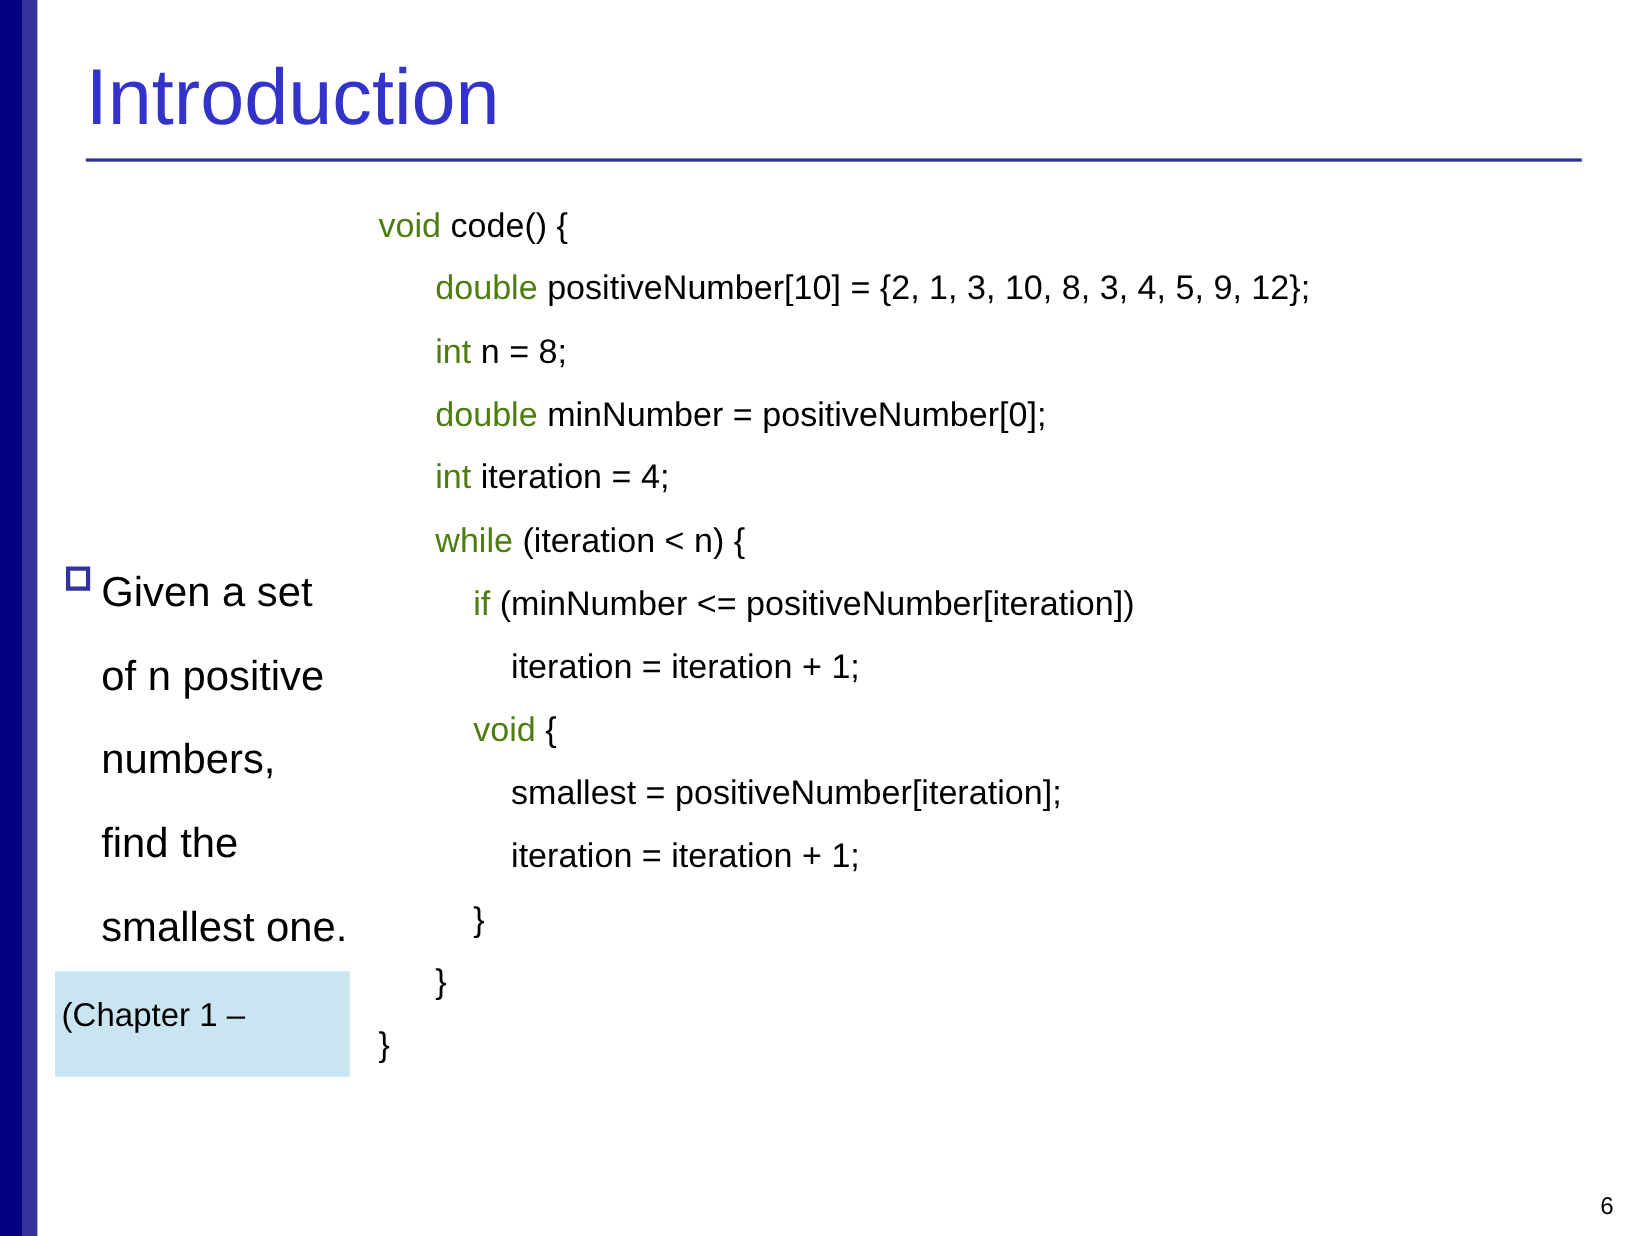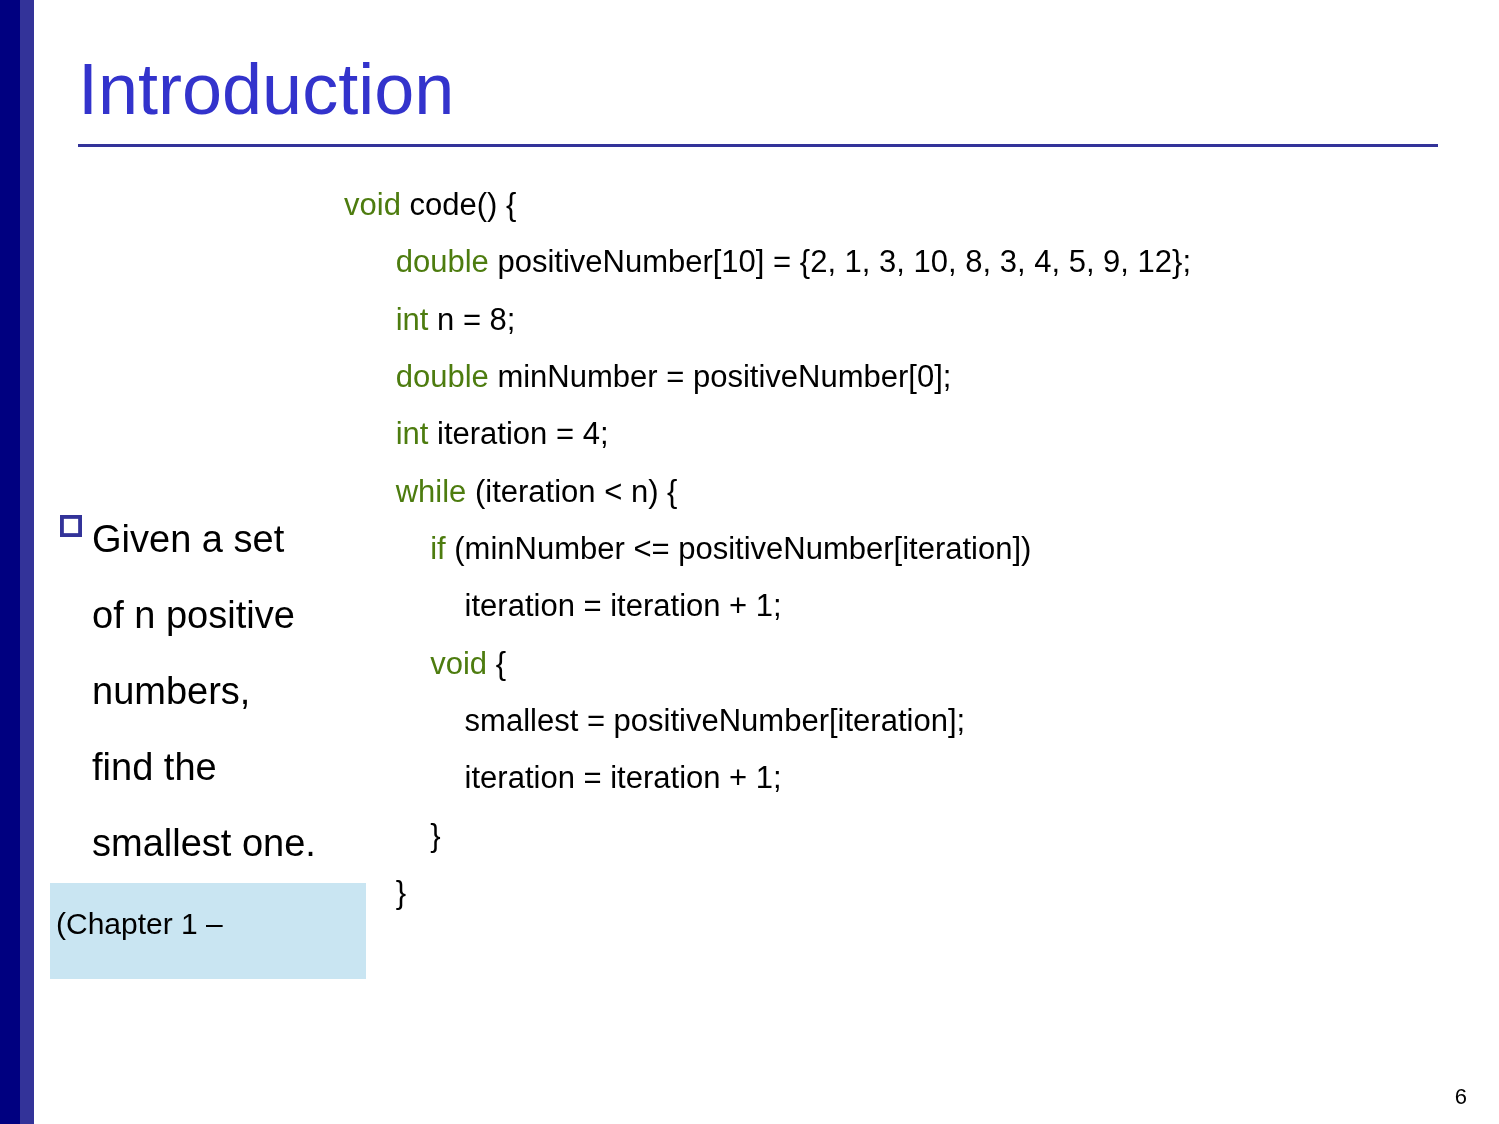--- a/index.html
+++ b/index.html
@@ -78,21 +78,21 @@
   .bullet-text {
     font-size: 38px;
     color: #000;
     line-height: 2.0;
   }
   .chapter-box {
     background: #c9e5f2;
     margin-top: 2px;
     margin-left: -10px;
     padding: 8px 6px 22px 6px;
-    width: 316px;
+    width: 268px;
     box-sizing: border-box;
   }
   .chapter-line {
     font-size: 30px;
     color: #000;
     line-height: 2.2;
   }
   .code-col {
     flex: 1;
     padding-left: 28px;

